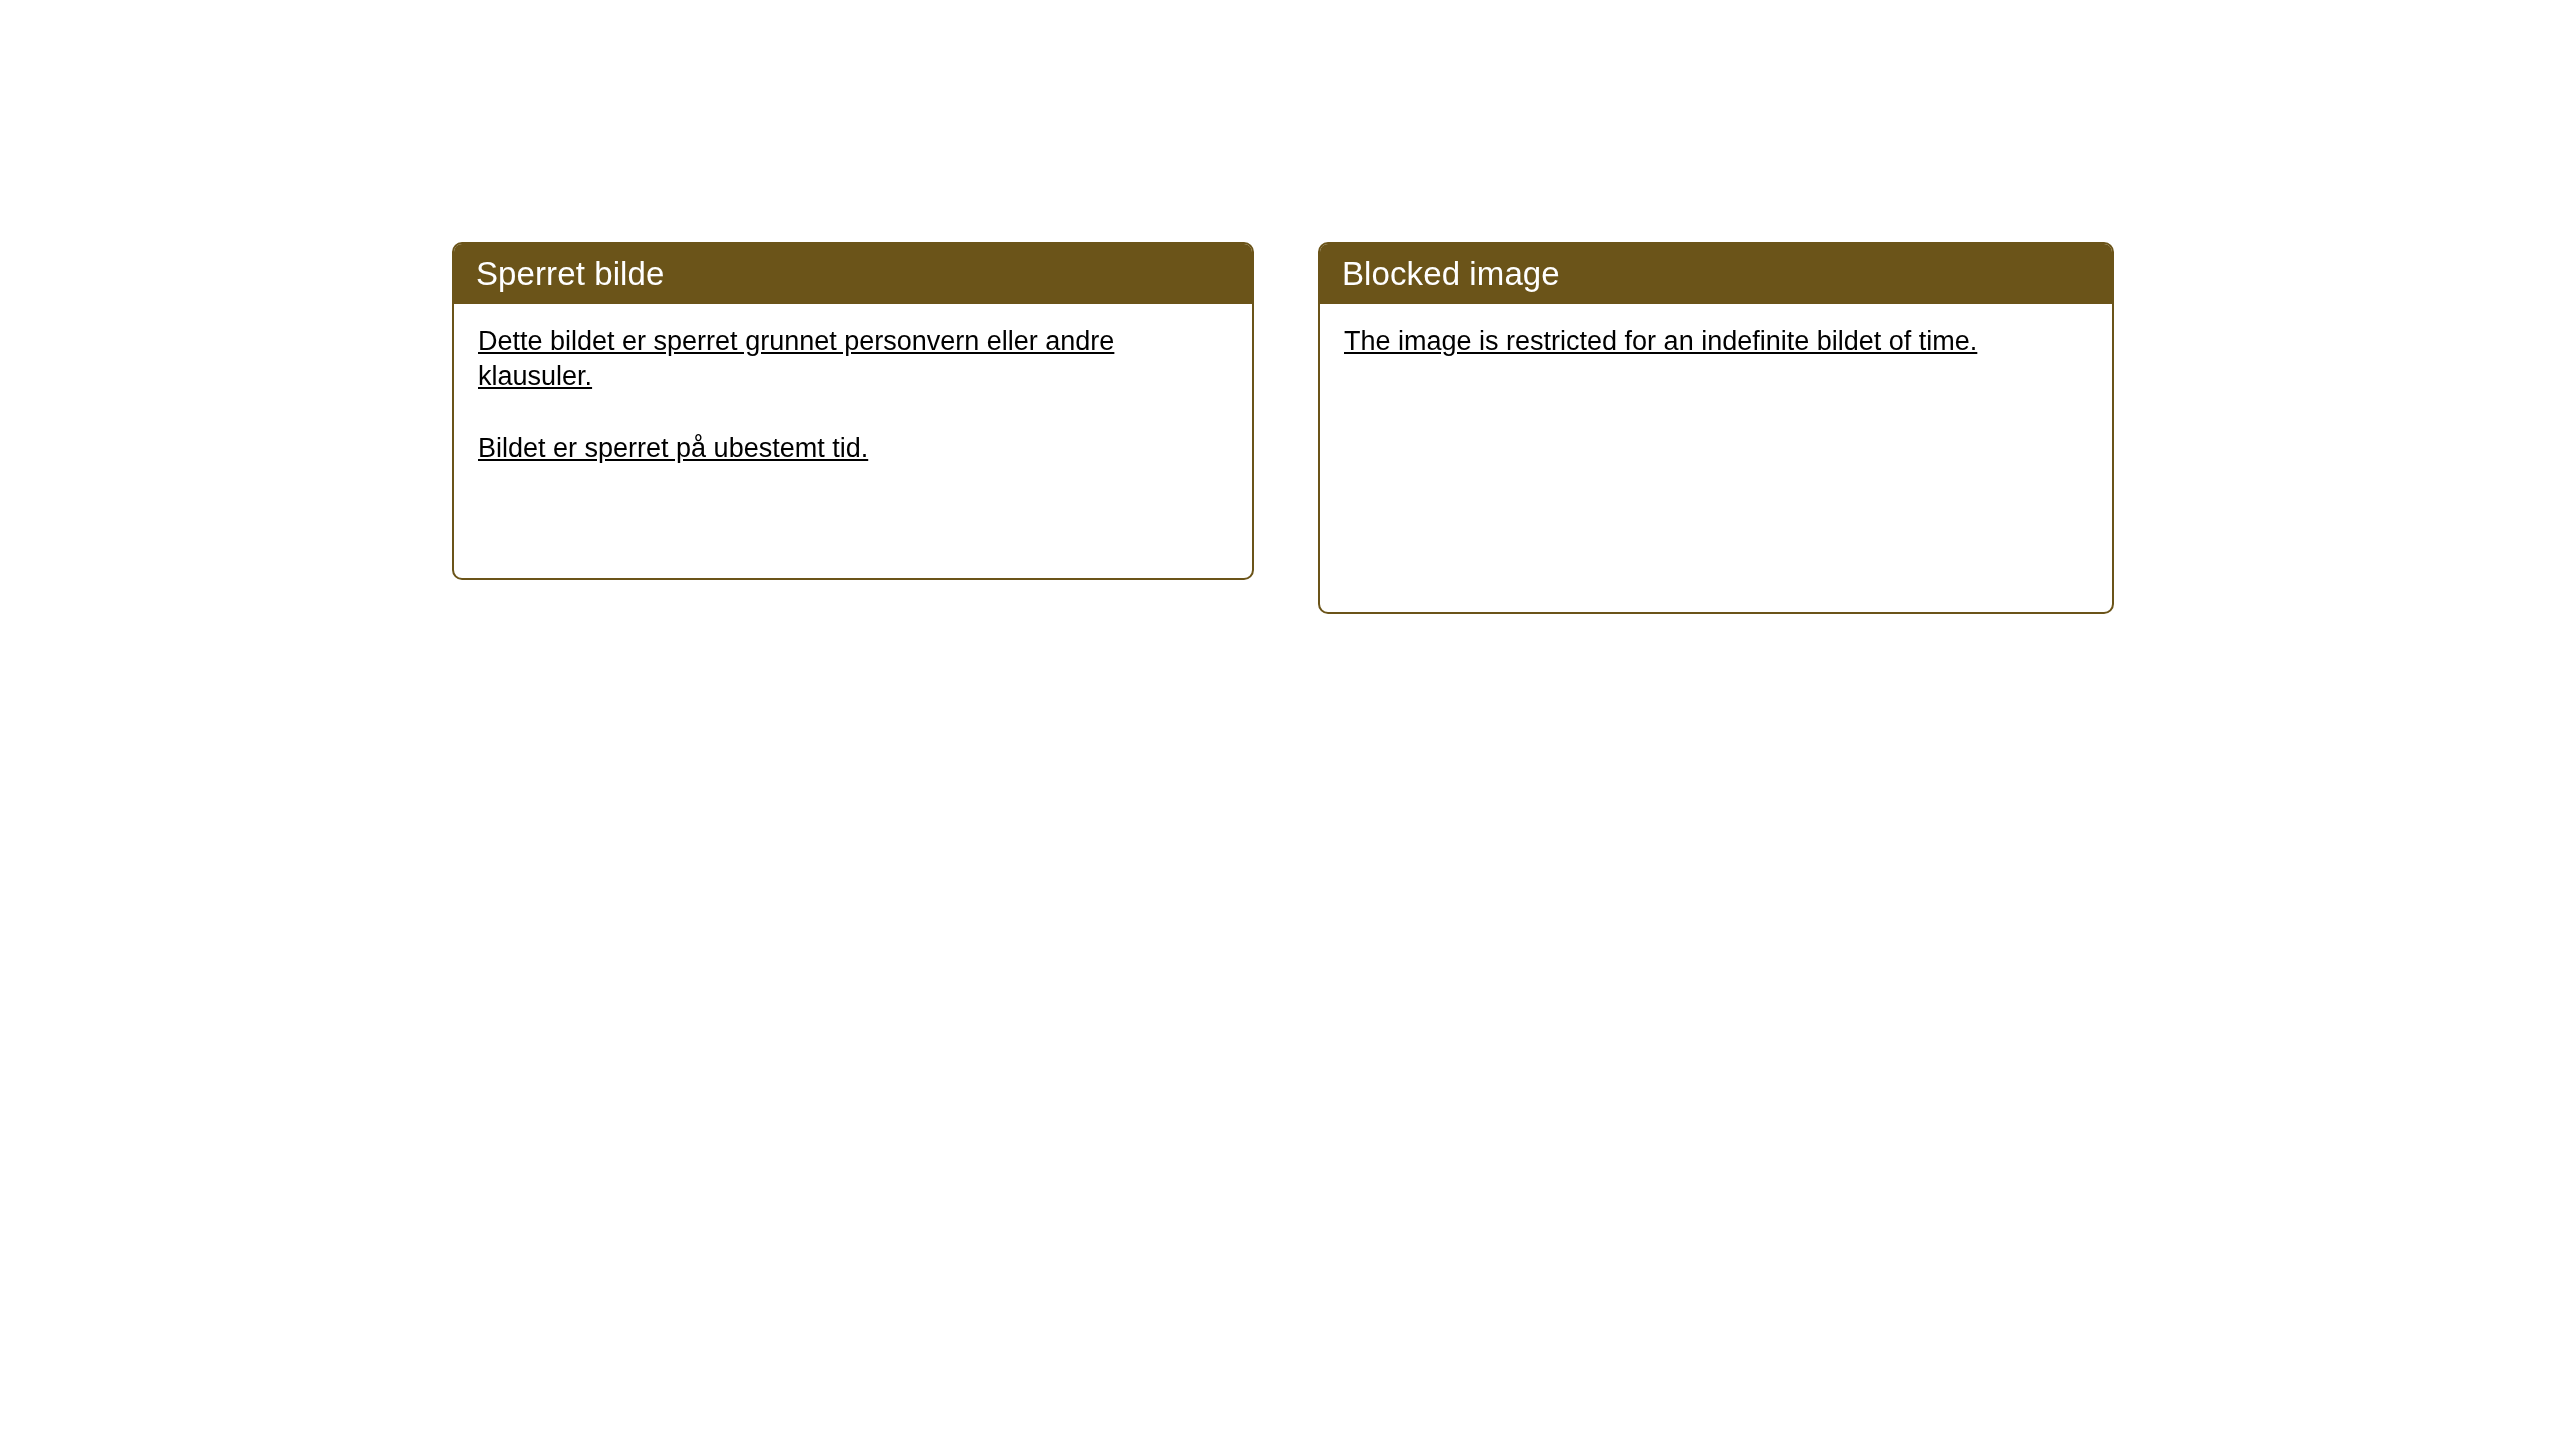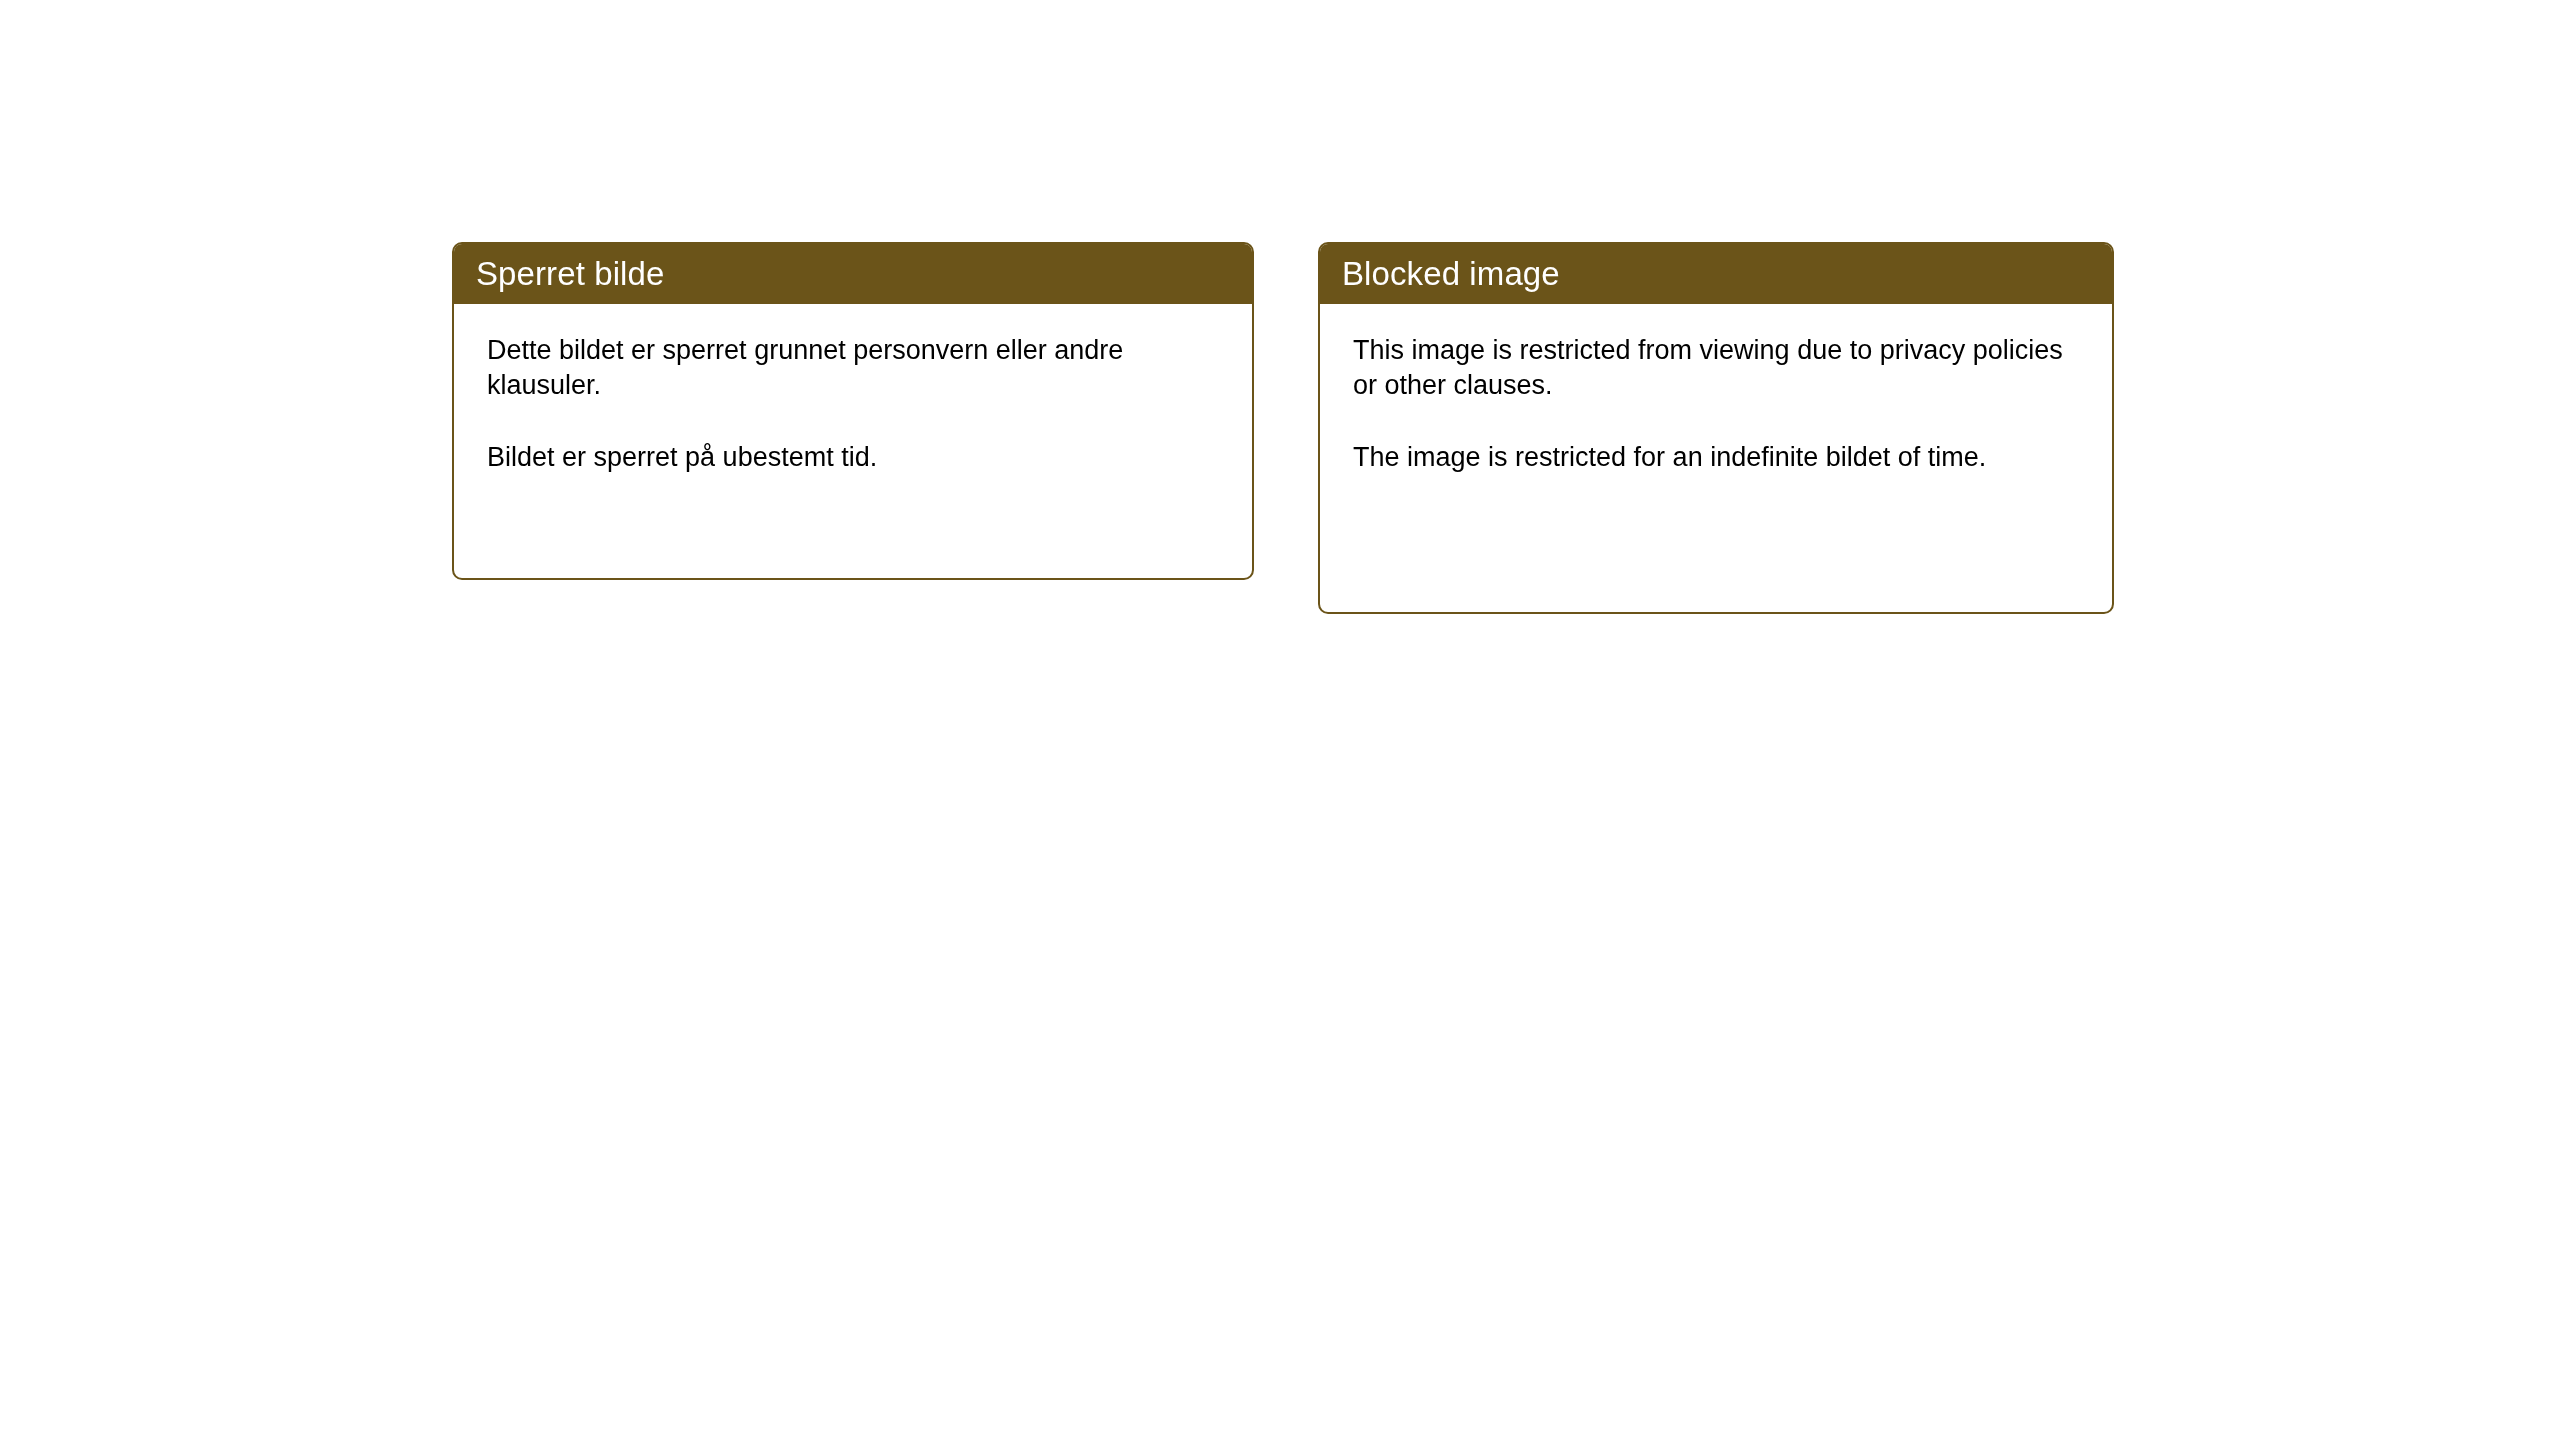--- a/index.html
+++ b/index.html
@@ -71,22 +71,23 @@
 
   .notice-body {
     padding: 20px 26px 0 24px;
   }
 
   .notice-paragraph {
     color: #000000;
     font-size: 27px;
     line-height: 1.28;
     font-weight: 400;
-    margin: 9px;
+    margin: 0;
     white-space: pre-line;
+    text-decoration: underline;
   }
 
   .notice-paragraph + .notice-paragraph {
     margin-top: 38px;
   }
 </style>
 </head>
 <body>
 
 <div class="canvas">
@@ -99,18 +100,17 @@
       <p class="notice-paragraph">Dette bildet er sperret grunnet personvern eller andre klausuler.</p>
       <p class="notice-paragraph">Bildet er sperret på ubestemt tid.</p>
     </div>
   </section>
 
   <section class="notice-card card-en">
     <div class="notice-header">
       <h2 class="notice-title">Blocked image</h2>
     </div>
     <div class="notice-body">
-      <p class="notice-paragraph">This image is restricted from viewing due to privacy policies or other clauses.</p>
       <p class="notice-paragraph">The image is restricted for an indefinite bildet of time.</p>
     </div>
   </section>
 
 </div>
 
 </body></html>

